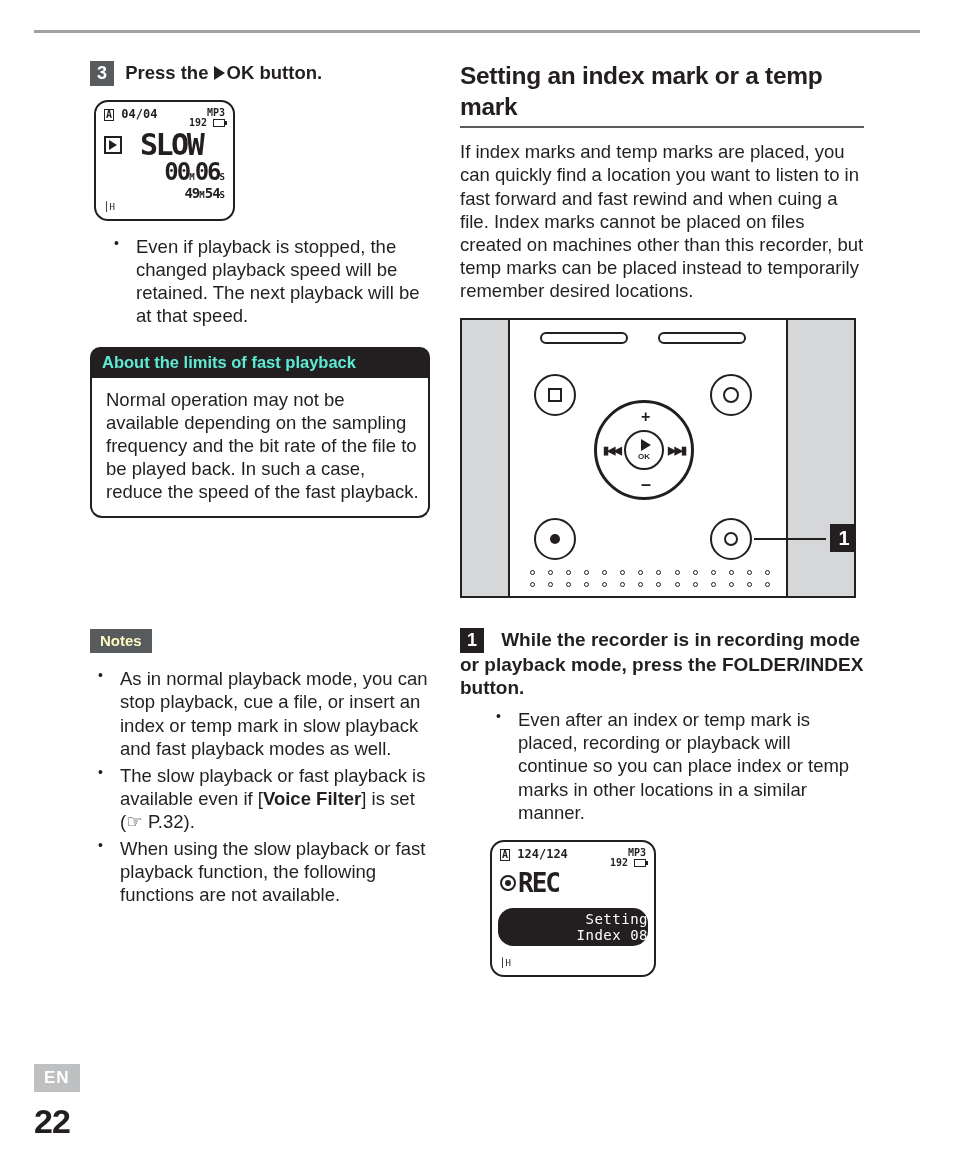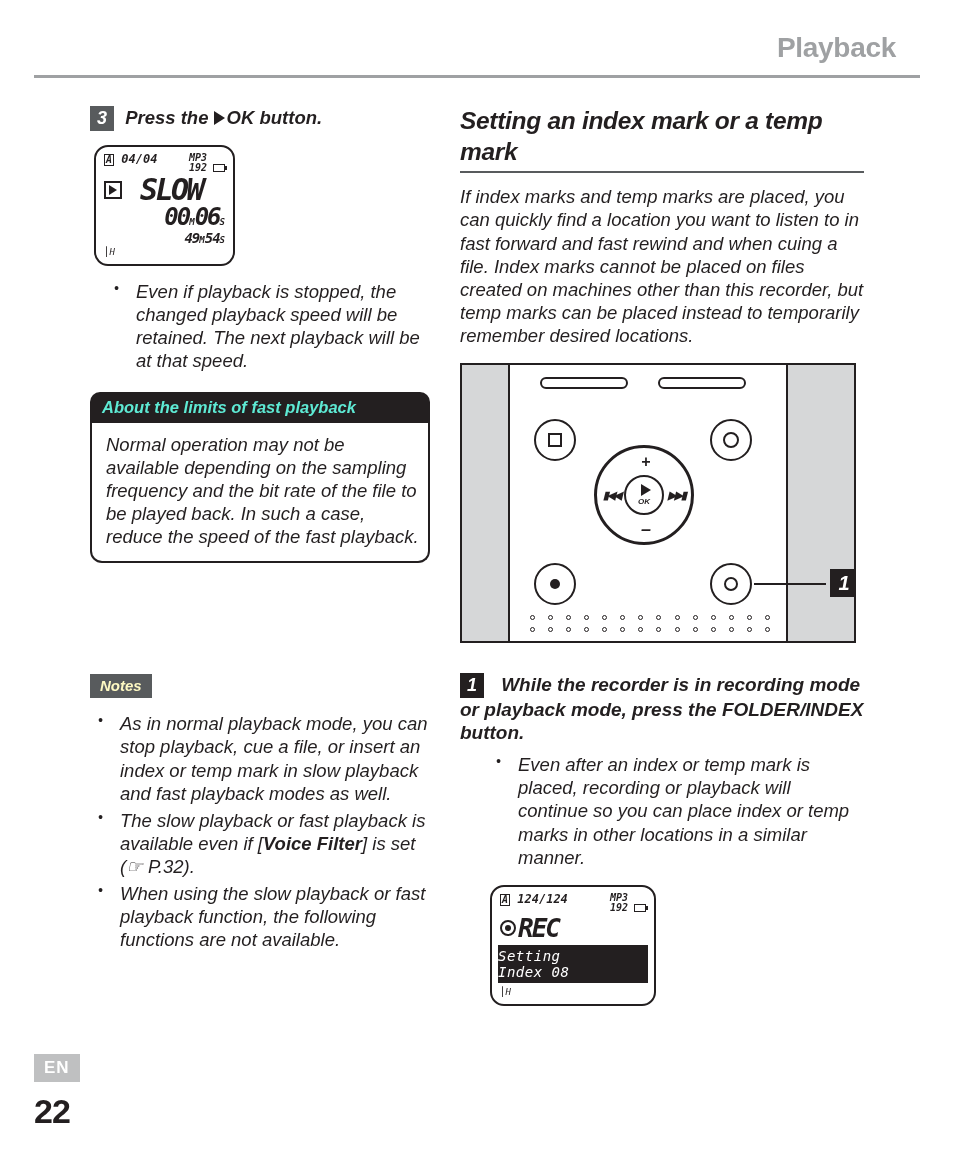--- a/index.html
+++ b/index.html
@@ -29,21 +29,20 @@
     letter-spacing: -0.3px;
   }
   .hr {
     height: 3px;
     background: #9fa1a3;
     margin-bottom: 28px;
   }
   .columns {
     display: flex;
     gap: 30px;
-    font-style: italic;
   }
   .col-left { width: 396px; padding-left: 56px; position: relative; }
   .col-right { width: 404px; }
   
   .sidetab {
     position: absolute;
     left: -68px;
     top: 336px;
     text-align: center;
     width: 42px;
@@ -51,21 +50,21 @@
   .sidetab .chap {
     font-weight: 700;
     font-size: 26px;
     color: #231f20;
     margin-bottom: 6px;
   }
   
   .footer {
     position: absolute;
     left: 34px;
-    bottom: 26px;
+    bottom: 16px;
   }
   .en-badge {
     background: #bfc0c1;
     color: #fff;
     font-weight: 700;
     font-size: 17px;
     padding: 3px 10px;
     display: inline-block;
     margin-bottom: 8px;
     letter-spacing: 1px;
@@ -98,21 +97,21 @@
     font-family: monospace;
   }
   .lcd-top {
     display: flex;
     justify-content: space-between;
     font-size: 12px;
     font-weight: bold;
     line-height: 1;
   }
   .lcd-top .fld { border: 1.5px solid #231f20; padding: 0 1px; display:inline-block; font-size:10px;}
-  .lcd-top .rt { text-align:left; font-size:10px; line-height:1;}
+  .lcd-top .rt { text-align:right; font-size:10px; line-height:1;}
   .lcd-top .rt .batt { border:1.5px solid #231f20; width:12px; height:8px; display:inline-block; vertical-align:middle; position:relative;}
   .lcd-top .rt .batt::after{content:"";position:absolute;right:-3px;top:1px;width:2px;height:4px;background:#231f20;}
   .lcd-big {
     font-size: 30px;
     font-weight: 900;
     letter-spacing: -2.5px;
     line-height: 1;
     margin-top: 2px;
     font-family: "Arial Black", monospace;
     display:flex;
@@ -251,31 +250,31 @@
   ul.dots.r { margin-left:30px; margin-bottom:16px;}
   
   .lcd2-big {
     font-size:26px; font-weight:900; letter-spacing:-2px; font-family:"Arial Black",monospace;
     display:flex;align-items:center;gap:2px; line-height:1;margin:2px 0 4px 0;
   }
   .lcd2-big .ricon{width:16px;height:16px;border:2px solid #231f20;border-radius:50%;position:relative;}
   .lcd2-big .ricon::after{content:"";position:absolute;left:3px;top:3px;width:6px;height:6px;background:#231f20;border-radius:50%;}
   .lcd2-msg{
     background:#231f20;color:#fff;
-    font-family:monospace; font-size:14px; text-align:left;
+    font-family:monospace; font-size:14px; text-align:right;
     padding:3px 0; line-height:1.15; letter-spacing:0.5px;
-    margin:4px -2px;
+    margin:12px -2px;
+    border-radius:15px;
   }
   .play-tri{display:inline-block;width:0;height:0;border-left:11px solid #231f20;border-top:7px solid transparent;border-bottom:7px solid transparent;vertical-align:-1px;margin-right:2px;}
 </style>
 </head>
 <body>
 
 <div class="page">
-  <div class="header-title">Playback</div>
   <div class="hr"></div>
 
   <div class="columns">
 
     <div class="col-left">
       <div class="sidetab">
         <div class="chap">3</div>
 
       </div>
 

